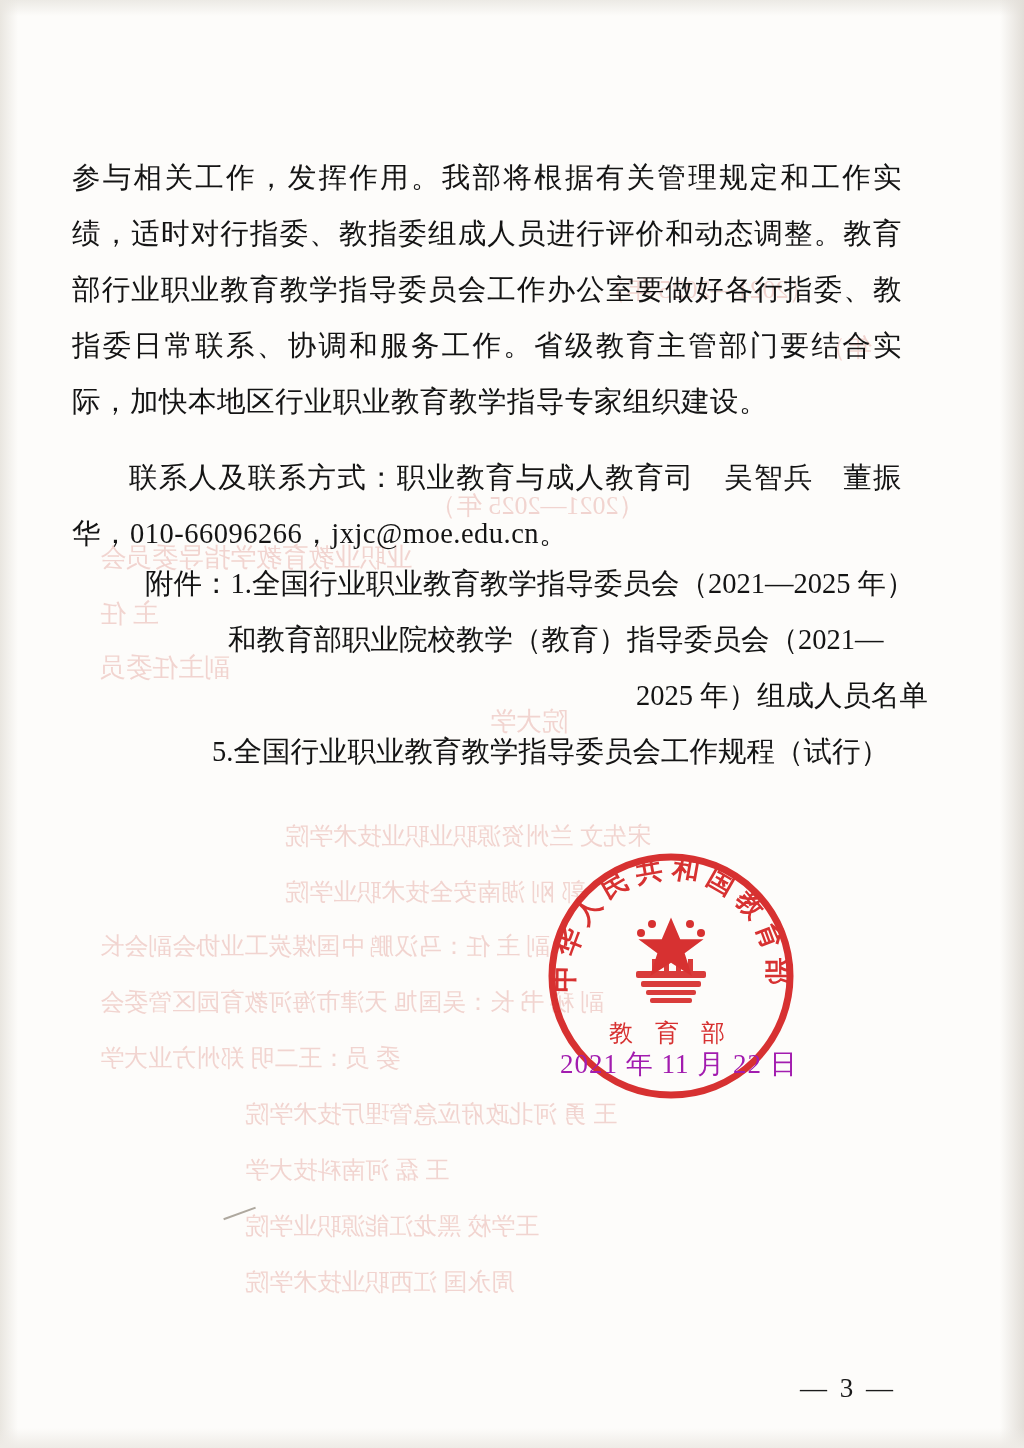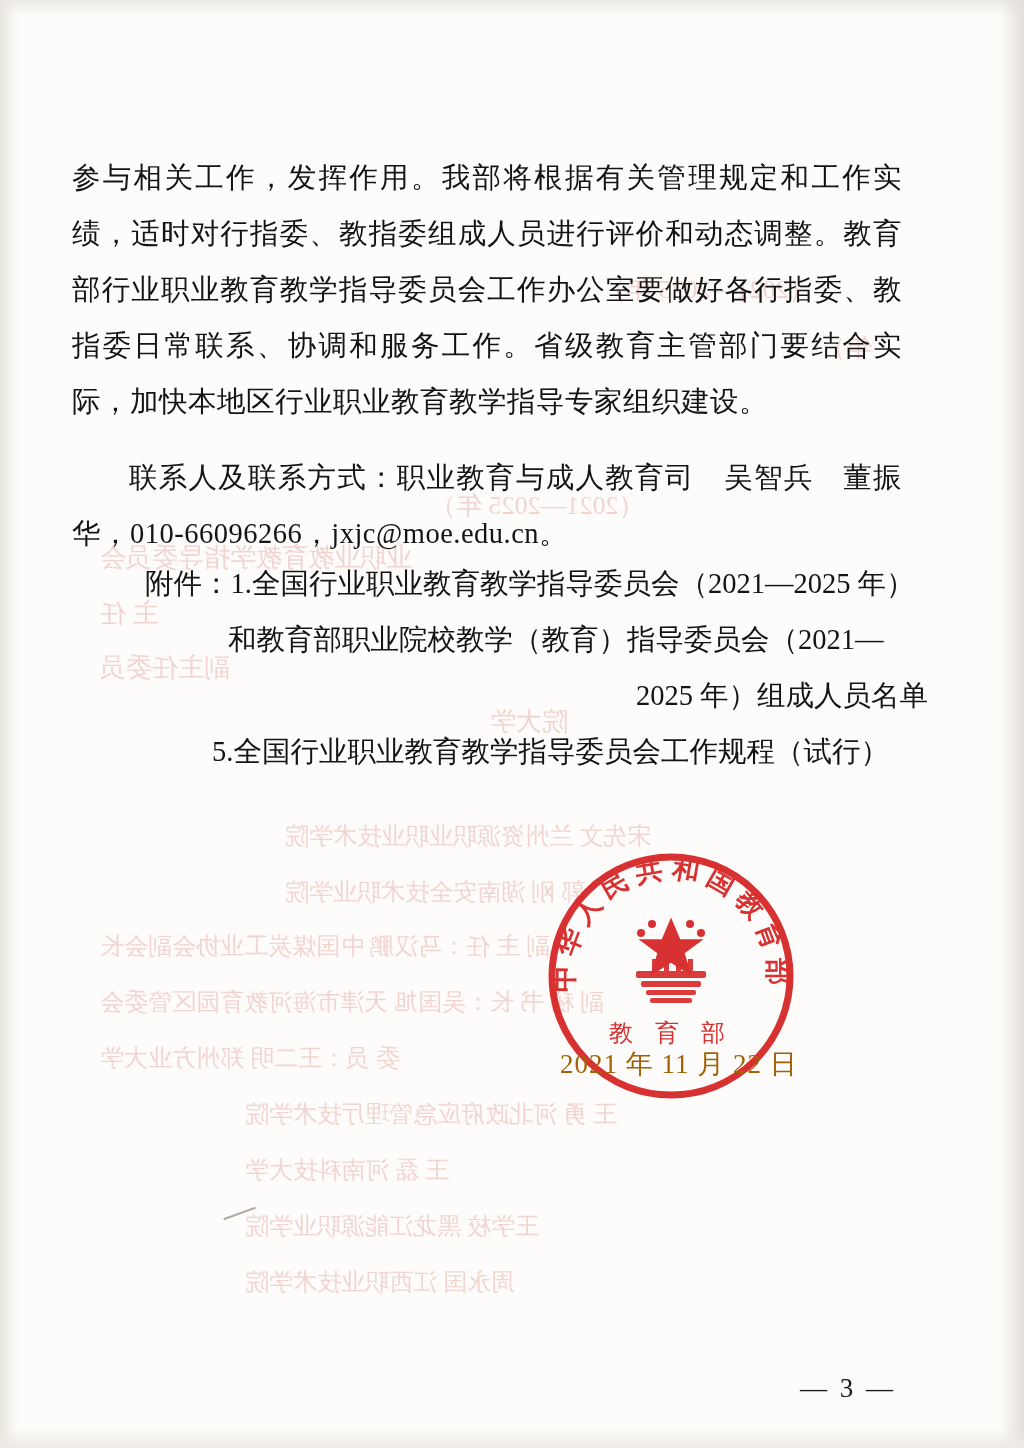--- a/index.html
+++ b/index.html
@@ -104,21 +104,21 @@
     pointer-events: none;
   }
   .seal svg { display: block; }
 
   
   .sign-date {
     position: absolute;
     left: 560px;
     top: 1046px;
     font-size: 27px;
-    color: #a16207;
+    color: #a21caf;
     letter-spacing: 1px;
     white-space: nowrap;
   }
 
   
   .page-number {
     position: absolute;
     right: 128px;
     bottom: 44px;
     font-size: 27px;

